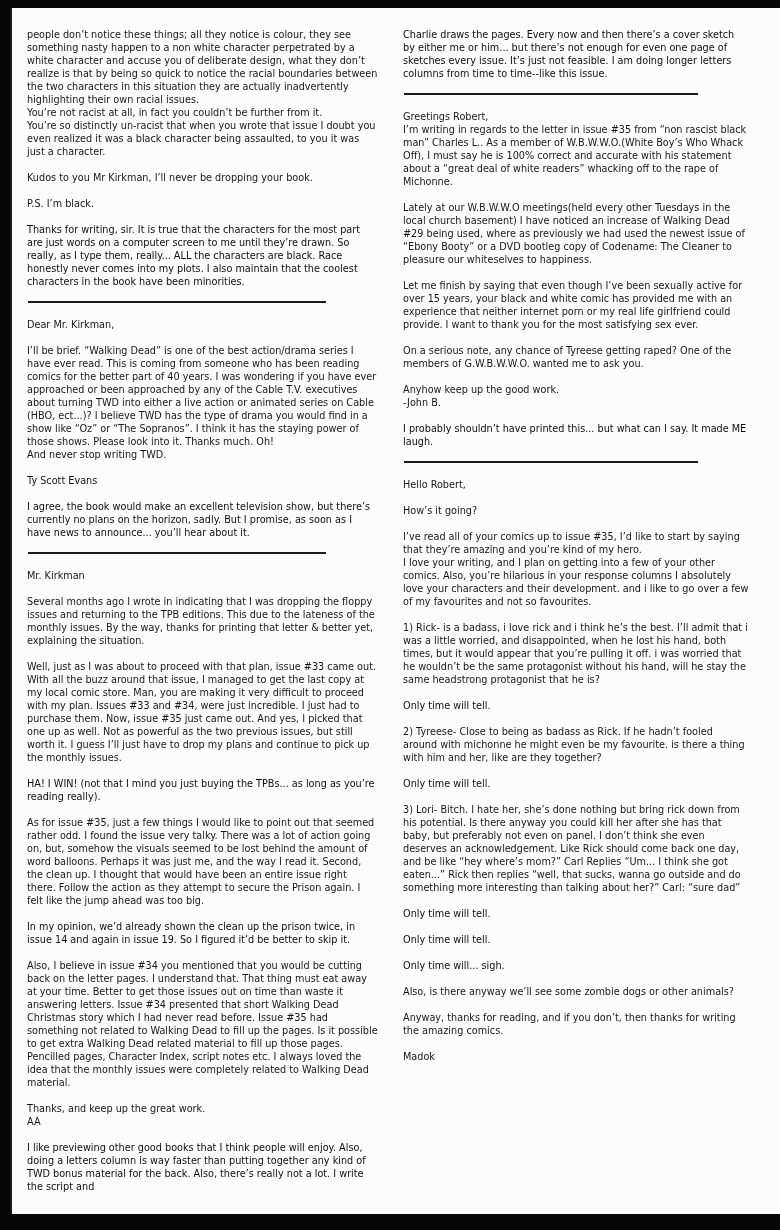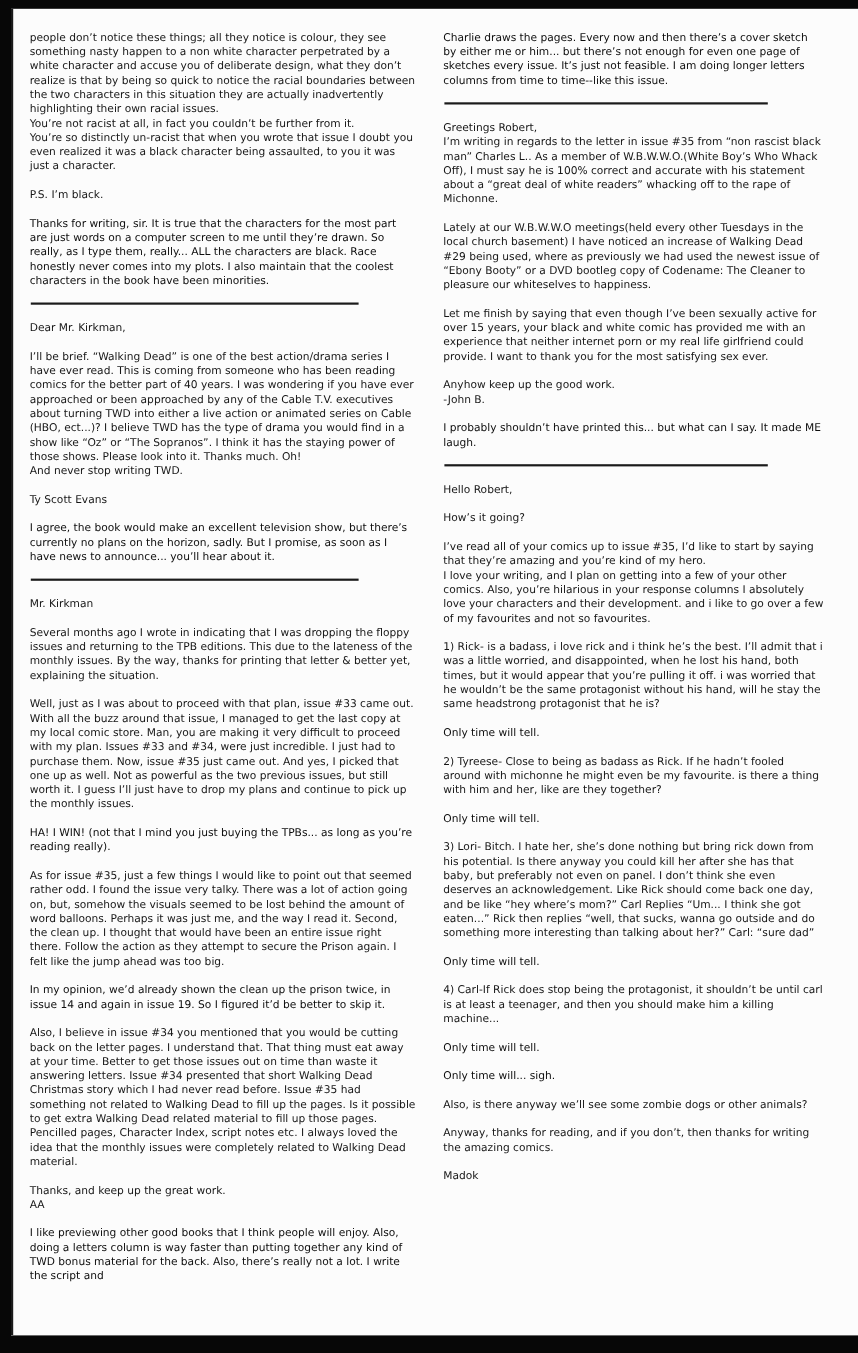--- a/index.html
+++ b/index.html
@@ -63,20 +63,21 @@
 </head>
 <body>
 
 <div class="scan-frame">
   <div class="page">
     <div class="cols">
       <div class="col col-left">
           <p class="block">people don’t notice these things; all they notice is colour, they see something nasty happen to a non white character perpetrated by a white character and accuse you of deliberate design, what they don’t realize is that by being so quick to notice the racial boundaries between the two characters in this situation they are actually inadvertently highlighting their own racial issues.
 You’re not racist at all, in fact you couldn’t be further from it.
 You’re so distinctly un-racist that when you wrote that issue I doubt you even realized it was a black character being assaulted, to you it was just a character.</p>
+          <p class="block">Kudos to you Mr Kirkman, I’ll never be dropping your book.</p>
           <p class="block">P.S. I’m black.</p>
           <p class="block bold">Thanks for writing, sir.  It is true that the characters for the most part are just words on a computer screen to me until they’re drawn.  So really, as I type them, really... ALL the characters are black.  Race honestly never comes into my plots.  I also maintain that the coolest characters in the book have been minorities.</p>
           <div class="divider"></div>
           <p class="block">Dear Mr. Kirkman,</p>
           <p class="block">I’ll be brief. “Walking Dead” is one of the best action/drama series I have ever read. This is coming from someone who has been reading comics for the better part of 40 years. I was wondering if you have ever approached or been approached by any of the Cable T.V. executives about turning TWD into either a live action or animated series on Cable (HBO, ect...)? I believe TWD has the type of drama you would find in a show like “Oz” or “The Sopranos”. I think it has the staying power of those shows. Please look into it. Thanks much. Oh!
 And never stop writing TWD.</p>
           <p class="block">Ty Scott Evans</p>
           <p class="block bold">I agree, the book would make an excellent television show, but there’s currently no plans on the horizon, sadly.  But I promise, as soon as I have news to announce... you’ll hear about it.</p>
           <div class="divider"></div>
           <p class="block">Mr. Kirkman</p>
@@ -90,35 +91,35 @@
 AA</p>
           <p class="block bold">I like previewing other good books that I think people will enjoy.  Also, doing a letters column is way faster than putting together any kind of TWD bonus material for the back.  Also, there’s really not a lot.  I write the script and</p>
         </div>
       <div class="col col-right">
           <p class="block bold">Charlie draws the pages.  Every now and then there’s a cover sketch by either me or him... but there’s not enough for even one page of sketches every issue.  It’s just not feasible.  I am doing longer letters columns from time to time--like this issue.</p>
           <div class="divider"></div>
           <p class="block">Greetings Robert,
 I’m writing in regards to the letter in issue #35 from “non rascist black man” Charles L.. As a member of W.B.W.W.O.(White Boy’s Who Whack Off), I must say he is 100% correct and accurate with his statement about a “great deal of white readers” whacking off to the rape of Michonne.</p>
           <p class="block">Lately at our W.B.W.W.O meetings(held every other Tuesdays in the local church basement) I have noticed an increase of Walking Dead #29 being used, where as previously we had used the newest issue of  “Ebony Booty” or a DVD bootleg copy of Codename: The Cleaner to pleasure our whiteselves to happiness.</p>
           <p class="block">Let me finish by saying that even though I’ve been sexually active for over 15 years, your black and white comic has provided me with an experience that neither internet porn or my real life girlfriend could provide. I want to thank you for the most satisfying sex ever.</p>
+          <p class="block">On a serious note, any chance of Tyreese getting raped? One of the members of G.W.B.W.W.O. wanted me to ask you.</p>
           <p class="block">Anyhow keep up the good work.
 -John B.</p>
           <p class="block bold">I probably shouldn’t have printed this... but what can I say.  It made ME laugh.</p>
           <div class="divider"></div>
           <p class="block">Hello Robert,</p>
           <p class="block">How’s it going?</p>
           <p class="block">I’ve read all of your comics up to issue #35, I’d like to start by saying that they’re amazing and you’re kind of my hero.
 I love your writing, and I plan on getting into a few of your other comics. Also, you’re hilarious in your response columns I absolutely love your characters and their development. and i like to go over a few of my favourites and not so favourites.</p>
           <p class="block">1) Rick- is a badass, i love rick and i think he’s the best. I’ll admit that i was a little worried, and disappointed, when he lost his hand, both times, but it would appear that you’re pulling it off. i was worried that he wouldn’t be the same protagonist without his hand, will he stay the same headstrong protagonist that he is?</p>
           <p class="block bold">Only time will tell.</p>
           <p class="block">2) Tyreese- Close to being as badass as Rick. If he hadn’t fooled around with michonne he might even be my favourite. is there a thing with him and her, like are they together?</p>
           <p class="block bold">Only time will tell.</p>
           <p class="block">3) Lori- Bitch. I hate her, she’s done nothing but bring rick down from his potential. Is there anyway you could kill her after she has that baby, but preferably not even on panel. I don’t think she even deserves an acknowledgement. Like Rick should come back one day, and be like “hey where’s mom?” Carl Replies “Um... I think she got eaten...” Rick then replies “well, that sucks, wanna go outside and do something more interesting than talking about her?” Carl: “sure dad”</p>
           <p class="block bold">Only time will tell.</p>
-          <p class="block">4) Carl-If Rick does stop being the protagonist, it shouldn’t be until carl is at least a teenager, and then you should make him a killing machine...</p>
           <p class="block bold">Only time will tell.</p>
           <p class="block bold">Only time will... sigh.</p>
           <p class="block">Also, is there anyway we’ll see some zombie dogs or other animals?</p>
           <p class="block">Anyway, thanks for reading, and if you don’t, then thanks for writing the amazing comics.</p>
           <p class="block">Madok</p>
         </div>
     </div>
   </div>
 </div>
 

